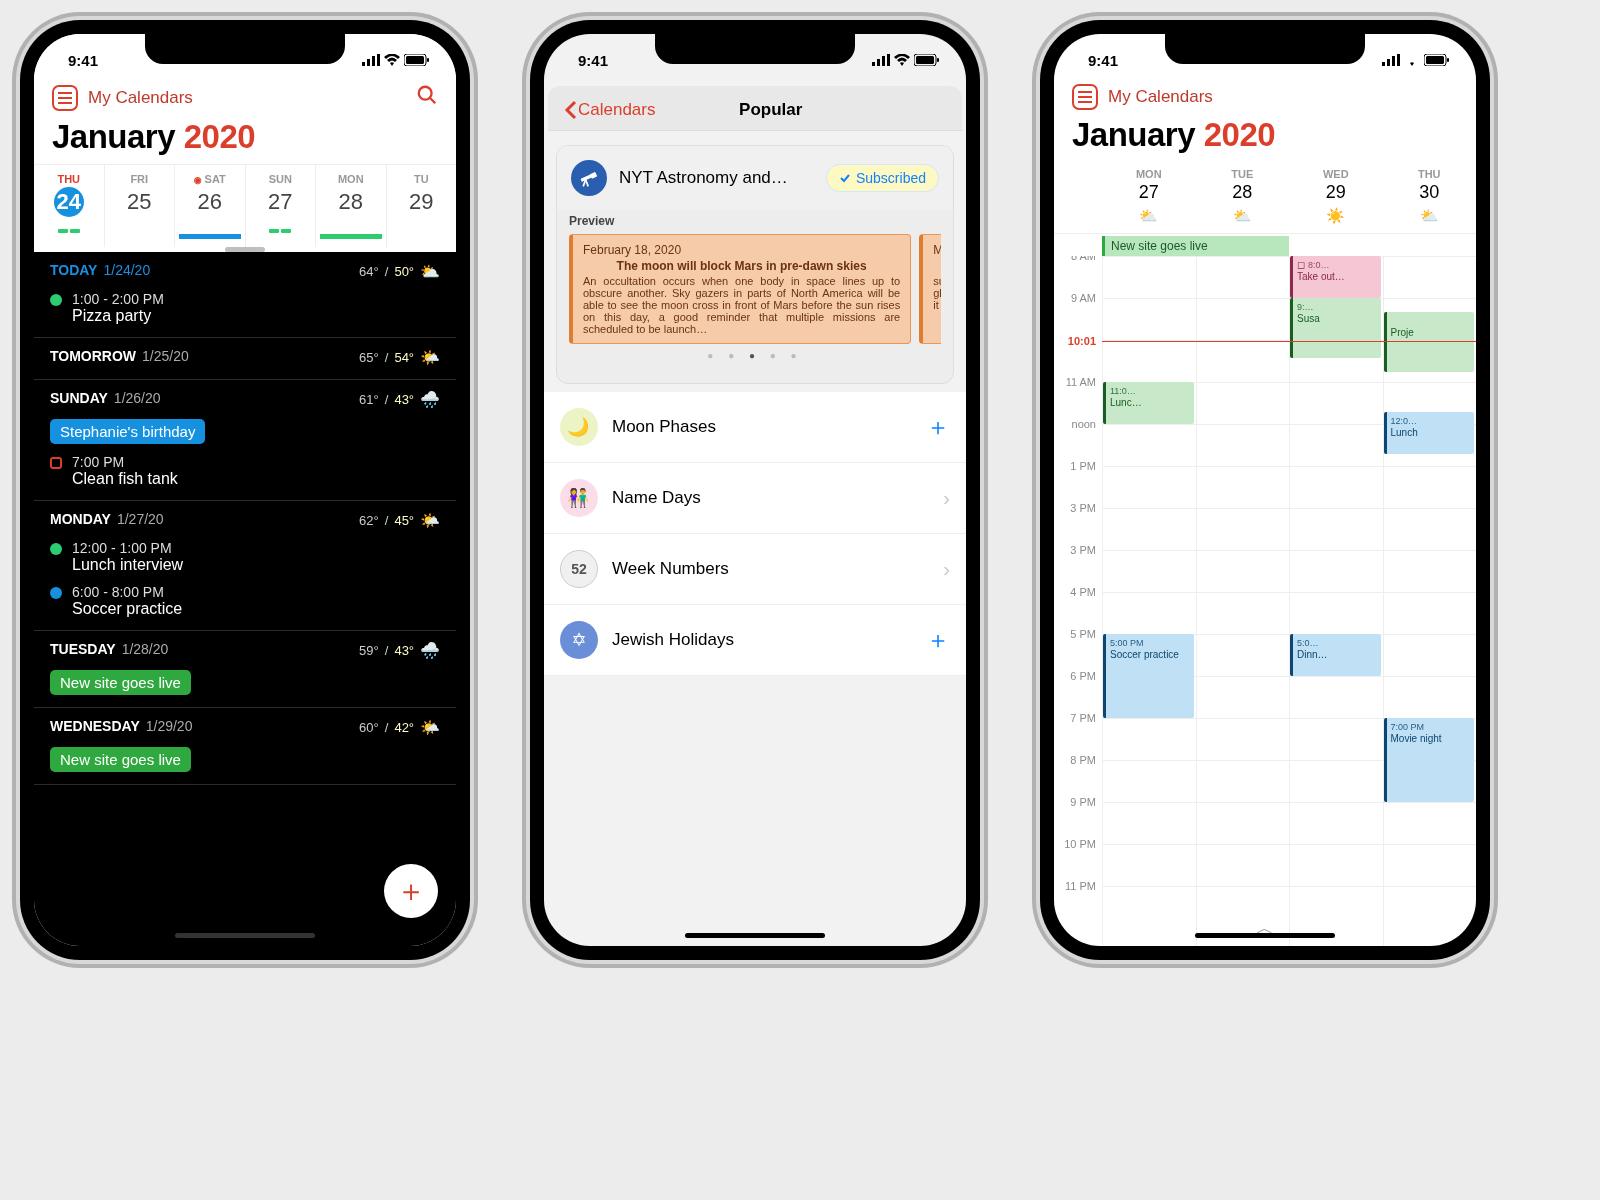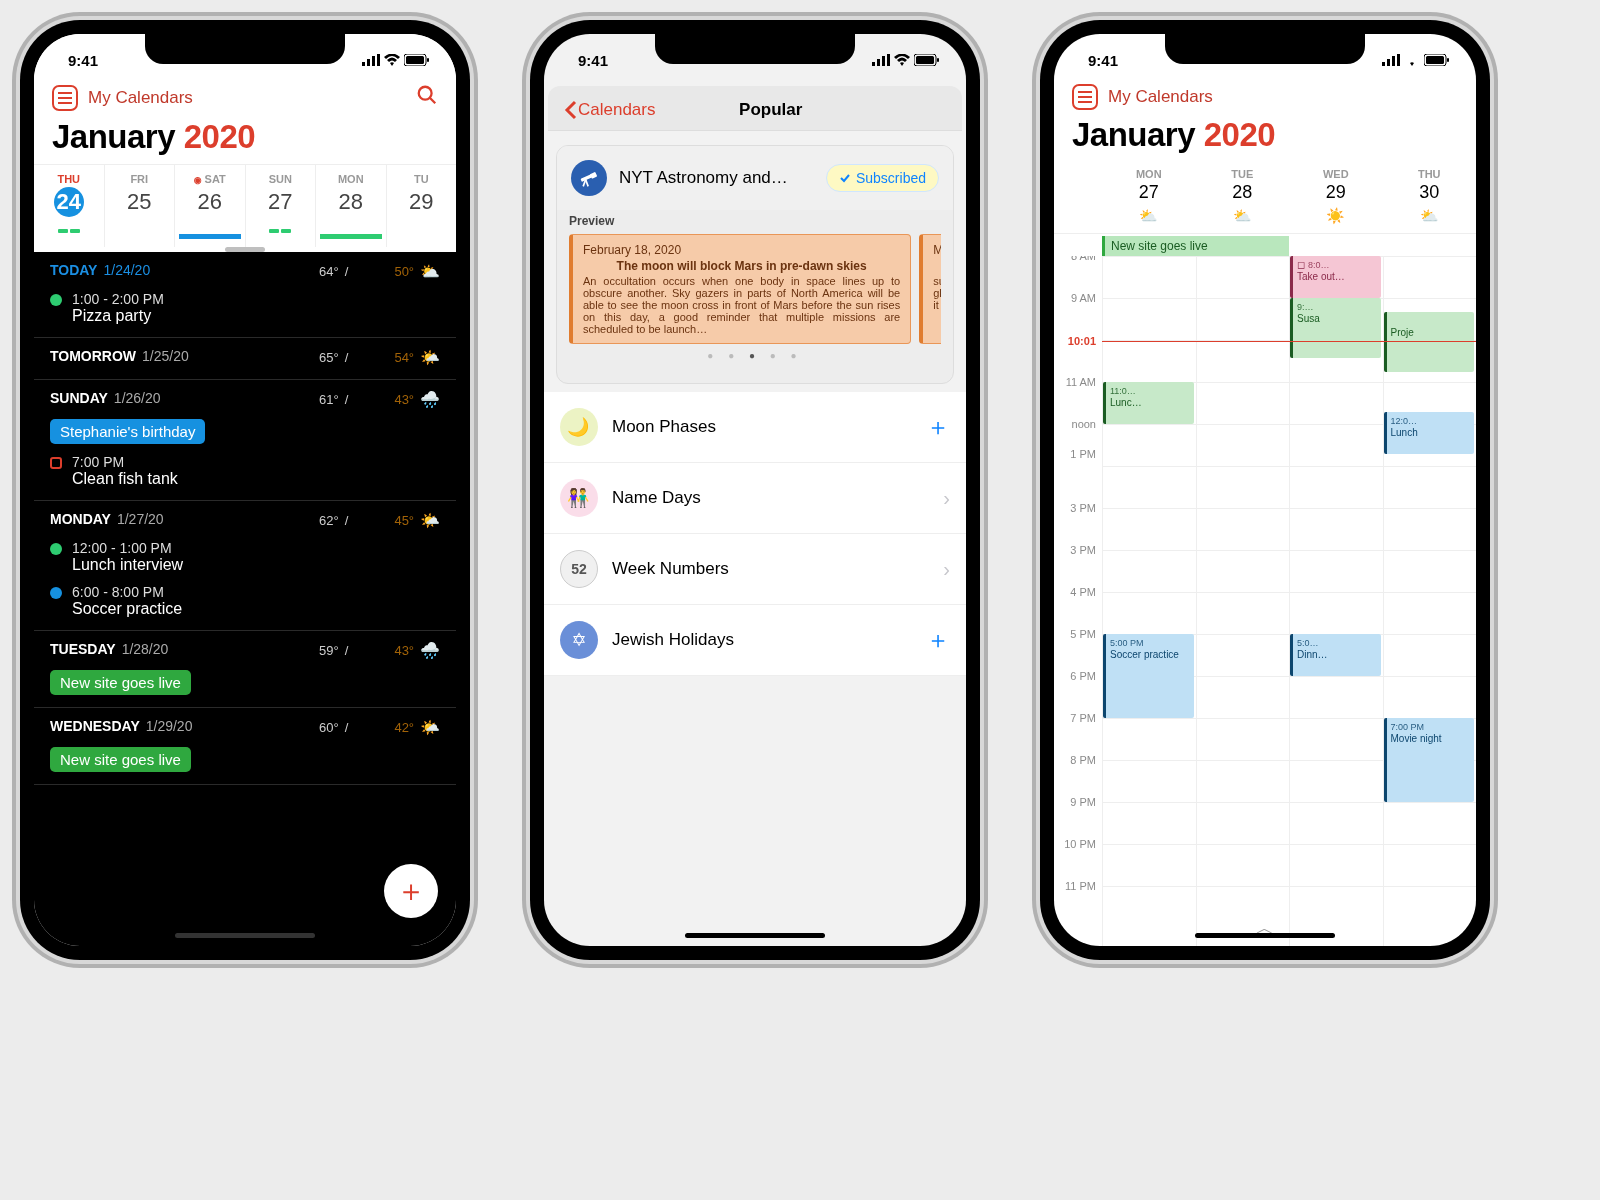--- a/index.html
+++ b/index.html
@@ -40,21 +40,21 @@
   .p1-dots span{width:10px; height:4px; border-radius:1px;}
   .p1-bar    { position:absolute; bottom:8px; left:4px; right:4px; height:5px; }
   .handle    { width:40px;height:5px;background:#bfbfbf;border-radius:3px;margin:0 auto 0; }
 
   .p1-list   { background:#000; color:#fff; flex:1; overflow:hidden; }
   .p1-row    { padding:10px 16px 12px 16px; border-bottom:1px solid #2a2a2a; position:relative; }
   .p1-dayhdr { display:flex; justify-content:space-between; font-size:14px; font-weight:700; }
   .p1-dayhdr .date { font-weight:400; color:#aaa; margin-left:6px; }
   .p1-dayhdr .accent { color:#1b8fe3; }
   .p1-weather{ font-size:13px; font-weight:400; color:#ccc; display:flex; align-items:center; gap:6px; }
-  .p1-weather .lo{color:#a16207;margin-left:40px;}
+  .p1-weather .lo{color:#fef9c3;}
   .p1-ev     { display:flex; align-items:flex-start; gap:10px; margin-top:10px; }
   .p1-dot    { width:12px;height:12px;border-radius:6px;margin-top:3px;flex:none; }
   .p1-evc .t { font-size:14px; color:#ddd; }
   .p1-evc .n { font-size:16px; color:#fff; }
   .p1-pill   { display:inline-block; padding:4px 10px; border-radius:5px; font-size:15px; }
   .p1-fab    { position:absolute; right:18px; bottom:28px; width:54px;height:54px;border-radius:27px;background:#fff; display:flex;align-items:center;justify-content:center; color:#dc3e2c; font-size:30px; font-weight:300; box-shadow:0 2px 10px rgba(0,0,0,0.4); z-index:10; }
 
   .p1-screen { display:flex; flex-direction:column; height:100%; }
   .wicon { font-size:16px; }
 
@@ -416,21 +416,21 @@
     <div style="flex:2;"></div>
   </div>
 
   <div class="p3-grid" id="p3-grid">
     <div class="p3-hours" id="p3-hours">
             <div style="top: 0px;">8 AM</div>
             <div style="top: 42px;">9 AM</div>
             <div style="top: 84px;"></div>
             <div style="top: 126px;">11 AM</div>
             <div style="top: 168px;">noon</div>
-            <div style="top: 198px;">1 PM</div>
+            <div style="top: 210px;">1 PM</div>
             <div style="top: 252px;">3 PM</div>
             <div style="top: 294px;">3 PM</div>
             <div style="top: 336px;">4 PM</div>
             <div style="top: 378px;">5 PM</div>
             <div style="top: 420px;">6 PM</div>
             <div style="top: 462px;">7 PM</div>
             <div style="top: 504px;">8 PM</div>
             <div style="top: 546px;">9 PM</div>
             <div style="top: 588px;">10 PM</div>
             <div style="top: 630px;">11 PM</div>

